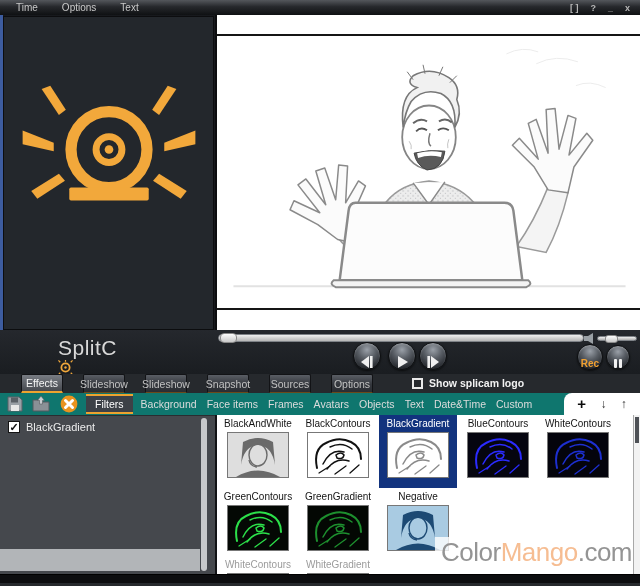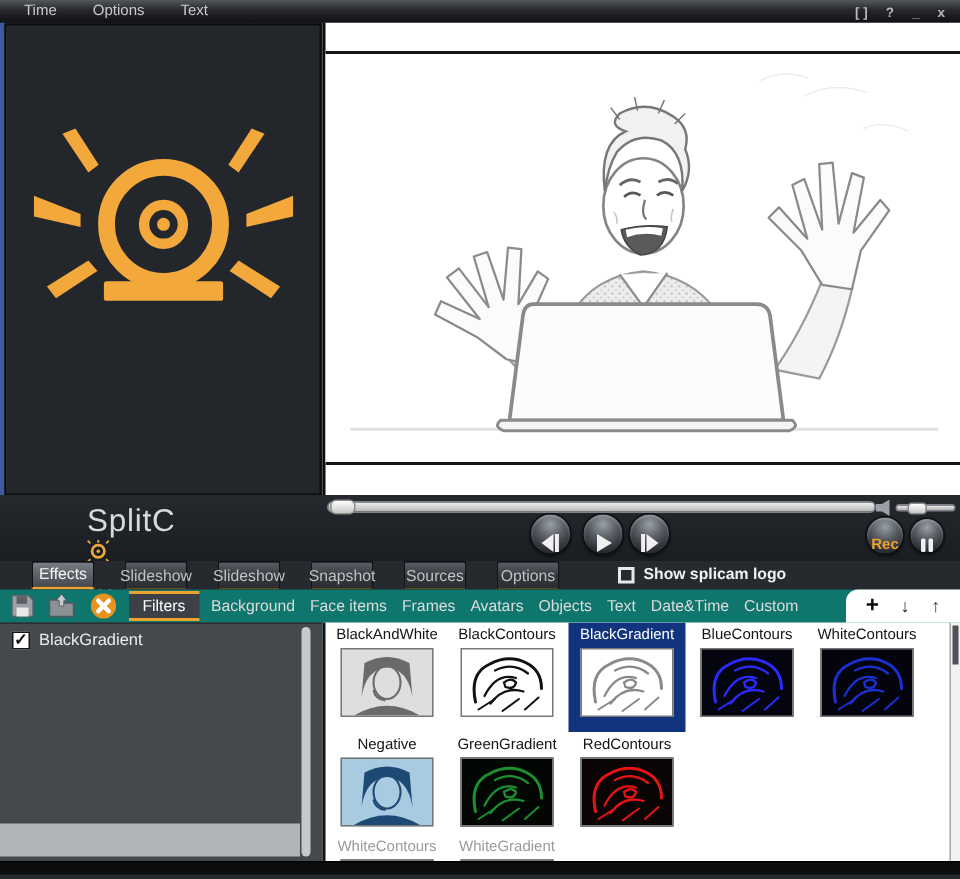--- a/index.html
+++ b/index.html
@@ -363,55 +363,58 @@
       <div class="fcell" style="--bg: #04040c; --ink: #1d2fd0;">
         <div class="flabel">WhiteContours</div>
         <div class="fthumb">
             <svg viewBox="0 0 60 44">
               <use href="#sym-scribble"></use>
             </svg>
           </div>
       </div>
     </div>
     <div class="frow r2">
+      <div class="fcell" style="--bg: #040804; --ink: #2ce04a;">
+        <div class="flabel">GreenContours</div>
+        <div class="fthumb">
+            <svg viewBox="0 0 60 44">
+              <use href="#sym-scribble"></use>
+            </svg>
+          </div>
+      </div>
+      <div class="fcell" style="--bg: #030703; --ink: #1d8f2e;">
+        <div class="flabel">GreenGradient</div>
+        <div class="fthumb">
+            <svg viewBox="0 0 60 44">
+              <use href="#sym-scribble"></use>
+            </svg>
+          </div>
+      </div>
       <div class="fcell" style="--bg: #a9cbe2; --ink: #1d4a74;">
         <div class="flabel">Negative</div>
         <div class="fthumb">
             <svg viewBox="0 0 60 44">
               <use href="#sym-portrait"></use>
-            </svg>
-          </div>
-      </div>
-      <div class="fcell" style="--bg: #030703; --ink: #1d8f2e;">
-        <div class="flabel">GreenGradient</div>
-        <div class="fthumb">
-            <svg viewBox="0 0 60 44">
-              <use href="#sym-scribble"></use>
-            </svg>
-          </div>
-      </div>
-      <div class="fcell" style="--bg: #0a0404; --ink: #e81414;">
-        <div class="flabel">RedContours</div>
-        <div class="fthumb">
-            <svg viewBox="0 0 60 44">
-              <use href="#sym-scribble"></use>
             </svg>
           </div>
       </div>
     </div>
     <div class="frow r3">
       <div class="fcell muted" style="--bg: #101010; --ink: #e8e8e8;">
         <div class="flabel">WhiteContours</div>
         <div class="fthumb"></div>
       </div>
       <div class="fcell muted" style="--bg: #0c0c0c; --ink: #d0d0d0;">
         <div class="flabel">WhiteGradient</div>
         <div class="fthumb"></div>
       </div>
     </div>
+    <div class="wm">
+      <span>Color</span><span class="mango">Mango</span><span>.com</span>
+    </div>
     <div class="vscroll-right">
       <div class="vthumb"></div>
     </div>
   </div>
 
   <div class="bottom-bar">
     <div class="inner"></div>
   </div>
 </div>
 

